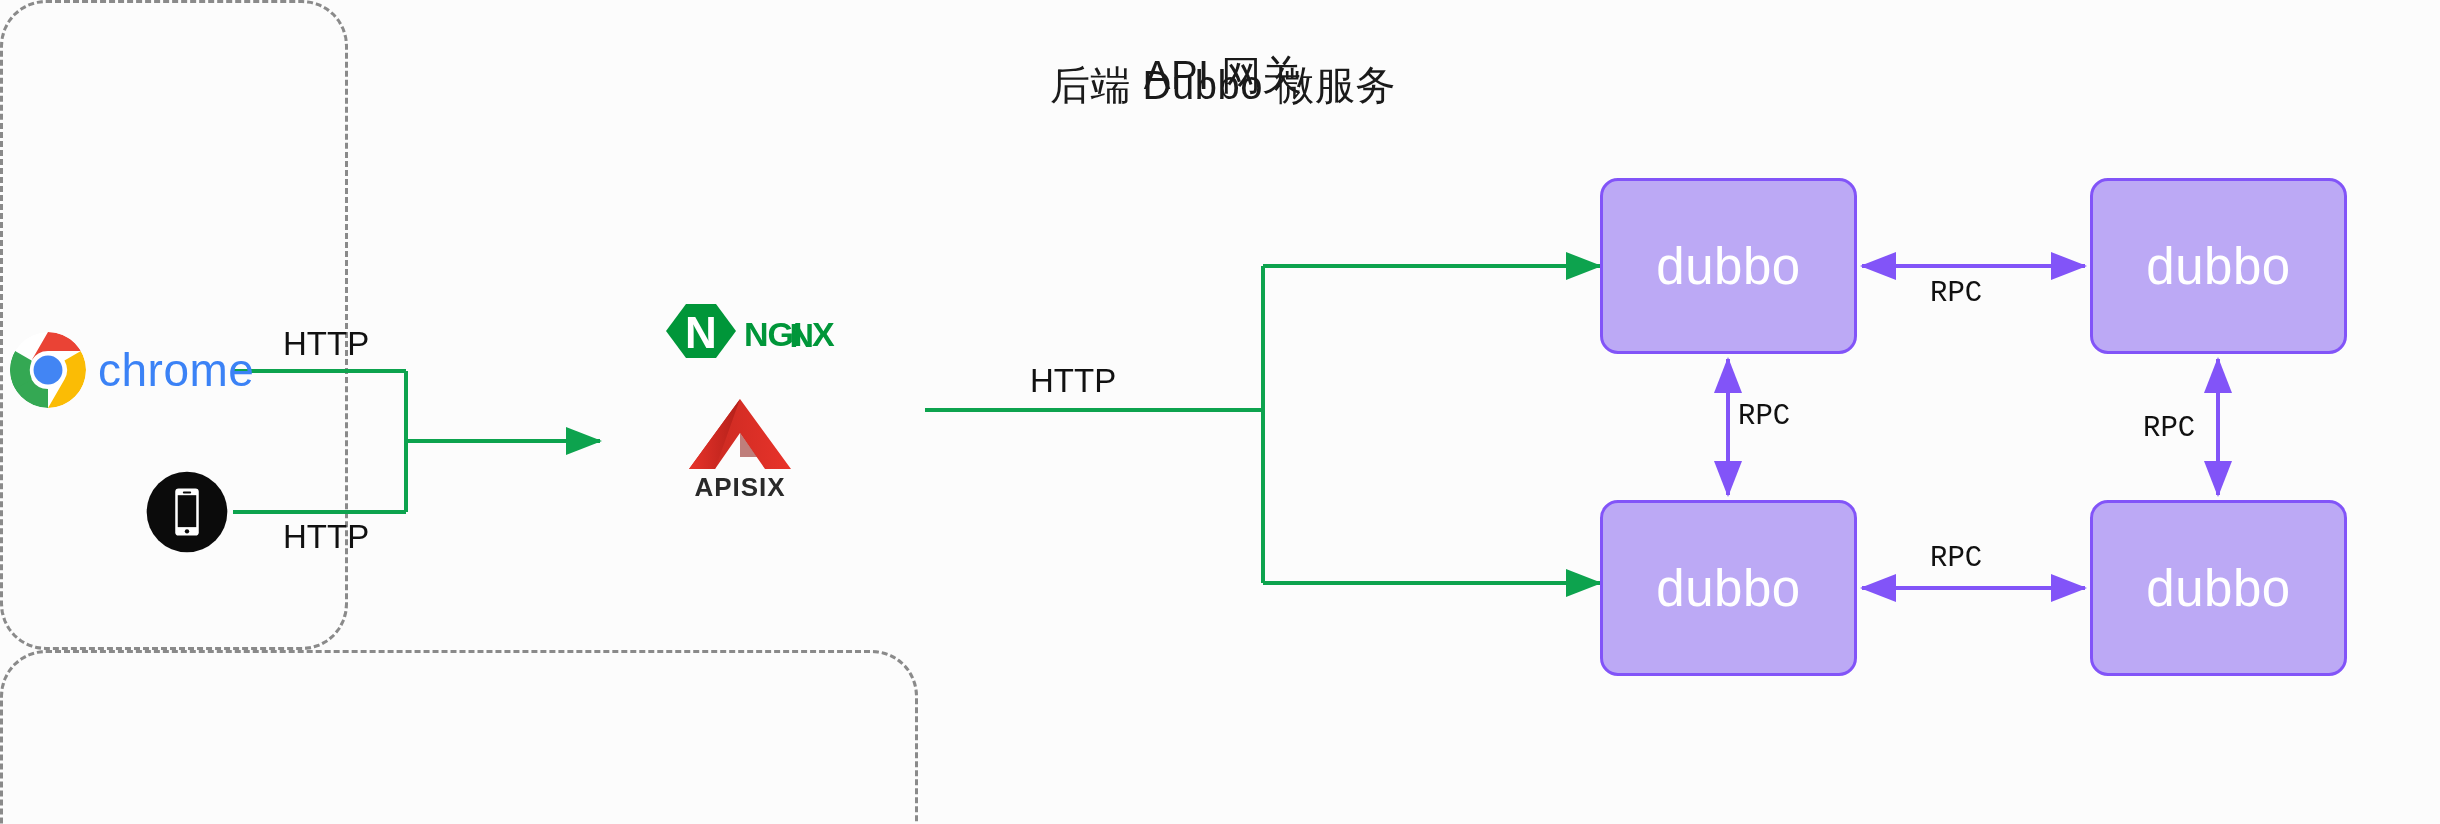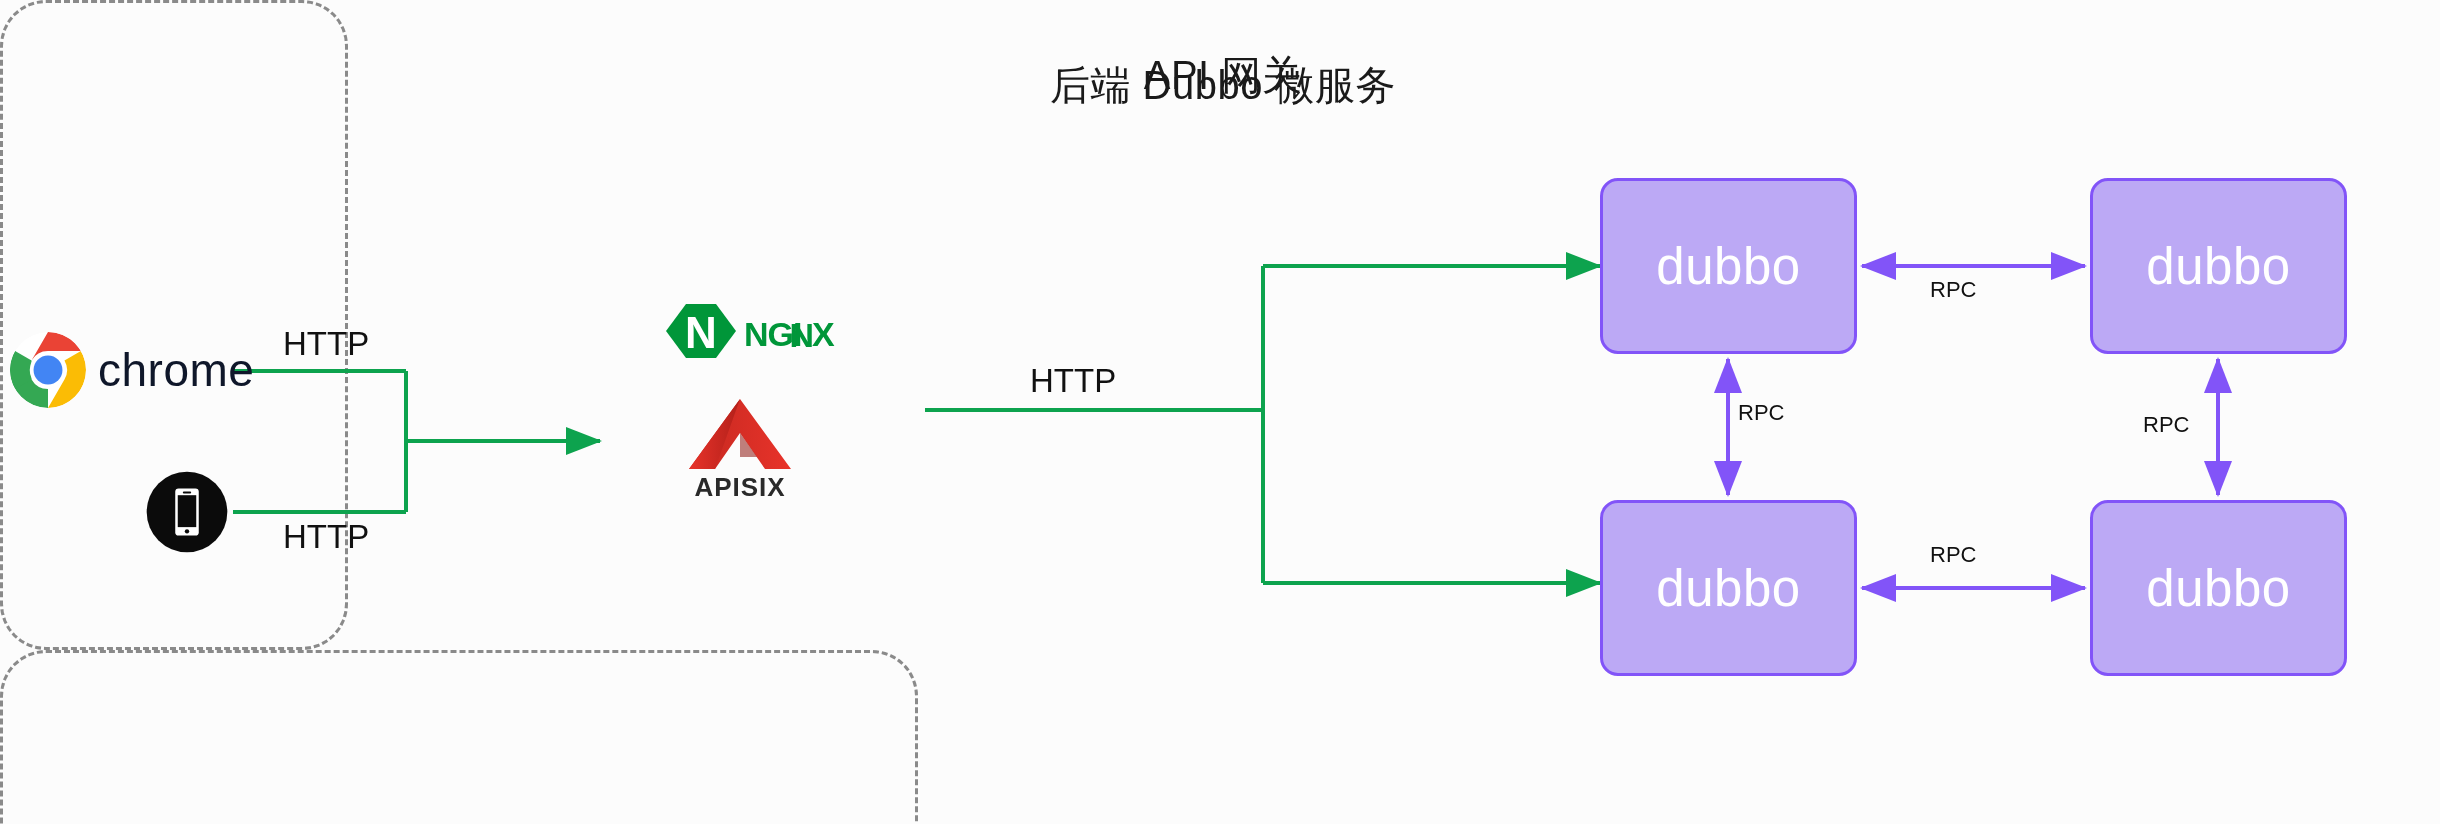--- a/index.html
+++ b/index.html
@@ -53,26 +53,26 @@
     letter-spacing: 0.5px;
   }
 
   
   .edge-label {
     position: absolute;
     color: #111111;
     font-size: 33px;
     white-space: nowrap;
   }
-  .edge-label.rpc { font-size: 22px; }
+  .edge-label.rpc { font-size: 29px; font-family: Liberation Mono, monospace; }
 
   
   .chrome-word {
     position: absolute;
-    color: #0f172a;
+    color: #3b82f6;
     font-size: 46px;
     letter-spacing: 0.5px;
   }
 
   
   svg.layer {
     position: absolute;
     left: 0; top: 0;
     width: 2440px;
     height: 824px;

